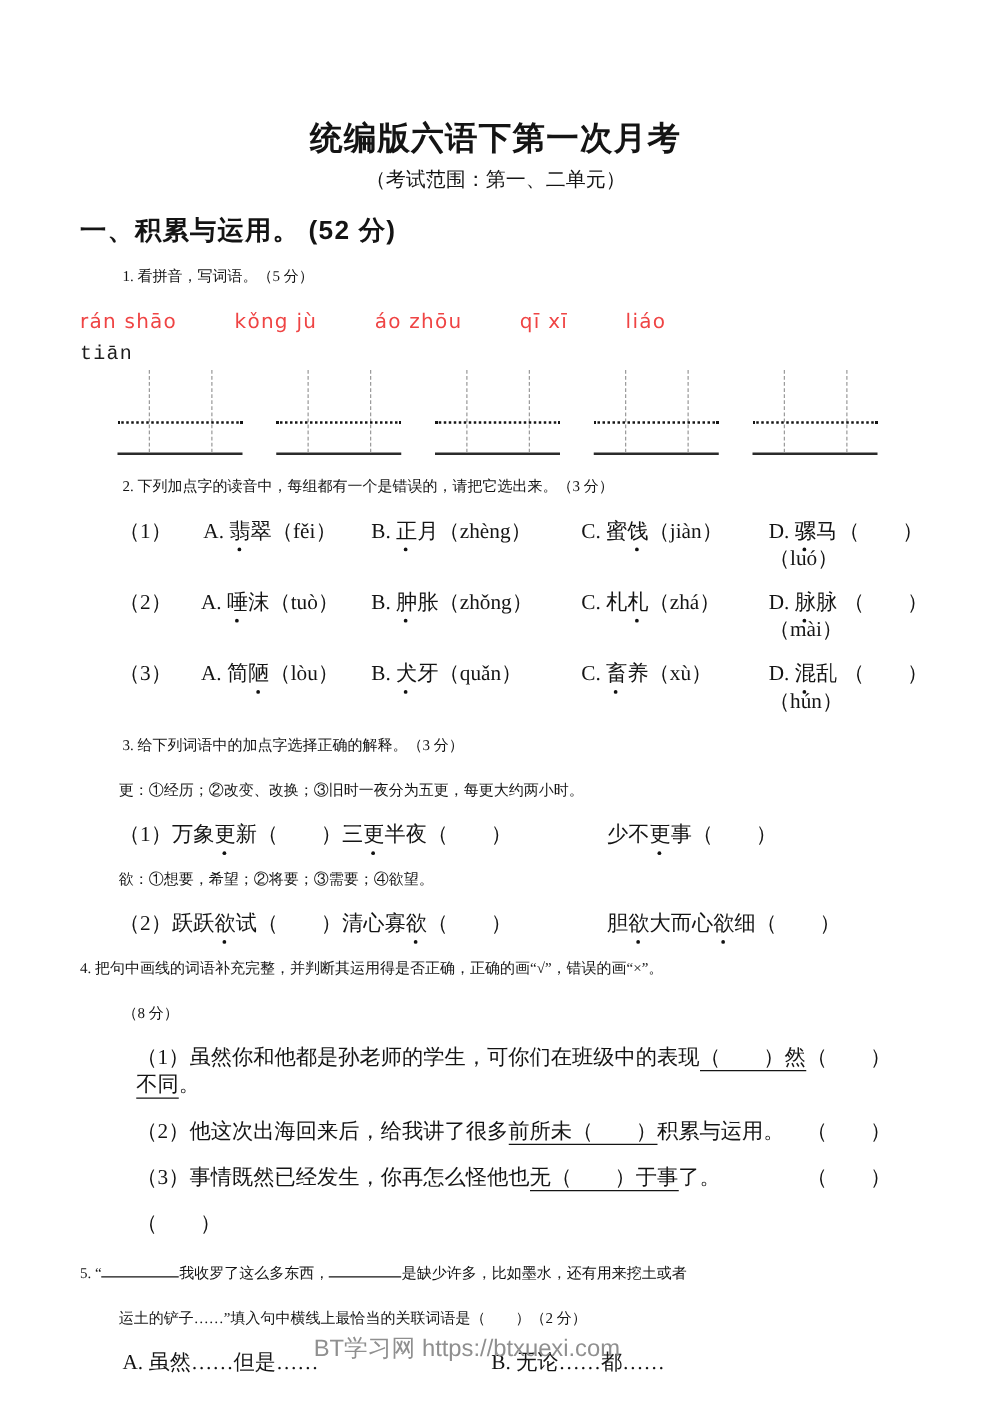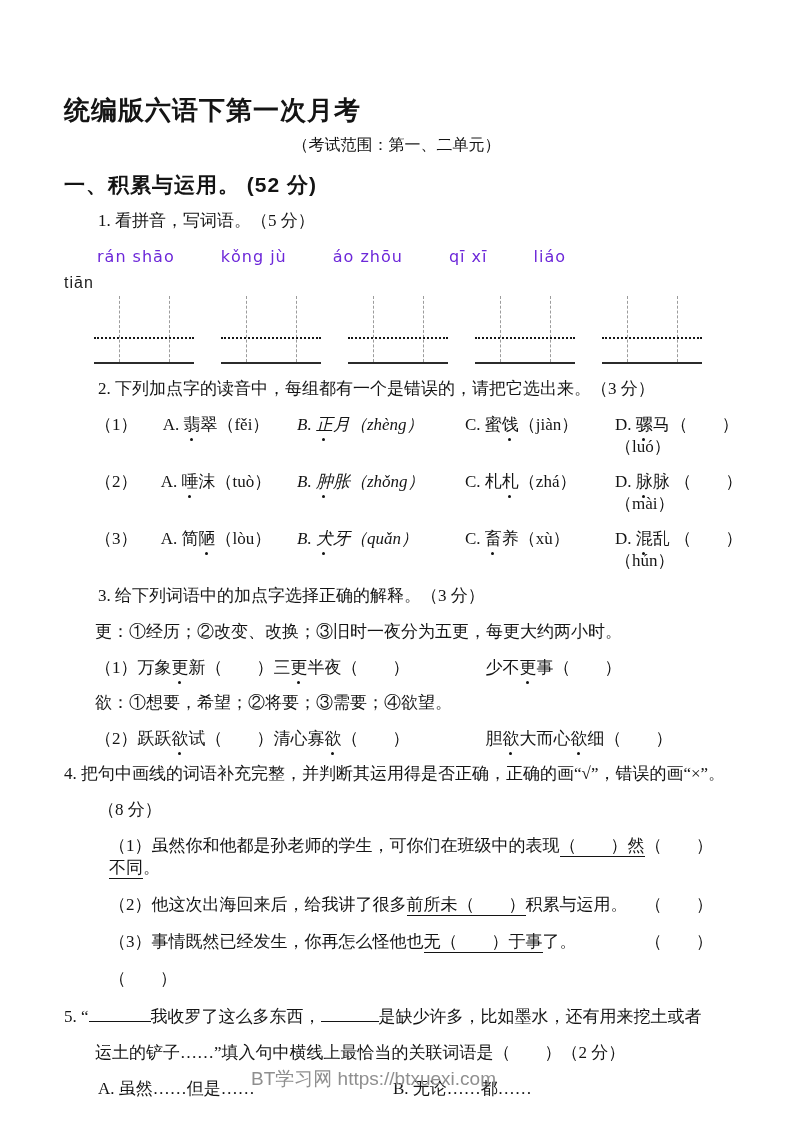--- a/index.html
+++ b/index.html
@@ -6,56 +6,56 @@
   html, body { background: #fff; }
   body {
     width: 793px; height: 1122px;
     font-family: "Liberation Serif", "DejaVu Serif", serif;
     color: #141414;
   }
   .page { position: relative; width: 793px; height: 1122px; overflow: hidden; background: #fff; }
   .content { padding: 94px 64px 0 64px; }
 
   .title {
-    text-align: left;
+    text-align: center;
     font-family: "Liberation Sans", "DejaVu Sans", sans-serif;
     font-weight: bold; font-size: 26px; line-height: 32px;
     margin-bottom: 8px; letter-spacing: 1px;
   }
   .subtitle { text-align: center; font-size: 16px; line-height: 22px; margin-bottom: 16px; }
   .section-heading {
     font-family: "Liberation Sans", "DejaVu Sans", sans-serif;
     font-weight: bold; font-size: 21px; line-height: 26px;
     margin-bottom: 12px; letter-spacing: 1px;
   }
 
-  .line { font-size: 17px; line-height: 22px; margin-bottom: 14px; }
+  .line { font-size: 12px; line-height: 22px; margin-bottom: 14px; }
   .ind1 { margin-left: 34px; }   
   .ind2 { margin-left: 31px; }   
 
   
-  .pinyin-row { display: flex; margin-left: 33px; margin-bottom: 4px;
-    font-family: "DejaVu Sans", sans-serif; font-size: 16px; line-height: 22px; color: #6d28d9; }
+  .pinyin-row { display: flex; margin-bottom: 4px;
+    font-family: "DejaVu Sans", sans-serif; font-size: 16px; line-height: 22px; color: #ef4444; }
   .pinyin-row span { margin-right: 46px; letter-spacing: 1px; }
-  .pinyin-row2 { font-family: Liberation Sans, sans-serif; font-size: 16px; line-height: 22px;
+  .pinyin-row2 { font-family: Liberation Mono, monospace; font-size: 16px; line-height: 22px;
     margin-bottom: 2px; letter-spacing: 1px; color: #1c1c1c; }
 
   
   .grids { display: flex; gap: 27px; margin-left: 30px; margin-bottom: 14px; }
   .wgrid { position: relative; width: 100px; height: 68px; border-bottom: 2px solid #2b2b2b; }
   .wgrid .v { position: absolute; top: 0; bottom: 0; width: 0; border-left: 1px dashed #9c9c9c; }
   .wgrid .v1 { left: 25px; }
   .wgrid .v2 { left: 75px; }
   .wgrid .mid { position: absolute; left: 0; right: 0; top: 41px; border-top: 2px dotted #161616; }
 
   
   .opt-row { display: flex; font-size: 17px; line-height: 22px; margin-bottom: 13px; margin-left: 31px; }
   .opt-row .num { width: 40px; flex: none; }
   .opt-row .oa { width: 162px; flex: none; text-align: center; }
-  .opt-row .ob { width: 168px; flex: none; font-style: italic; }
+  .opt-row .ob { width: 168px; flex: none; }
   .opt-row .oc { width: 150px; flex: none; }
   .opt-row .od { flex: 1; }
   .opt-row .ans { flex: none; padding-right: 4px; }
 
   
   .phrase-row { display: flex; font-size: 17px; line-height: 22px; margin-bottom: 13px; margin-left: 31px; }
   .phrase-row .num { flex: none; }
   .phrase-row .p1 { flex: none; }
   .phrase-row .p2 { flex: none; }
   .phrase-row .p3 { flex: none; margin-left: 76px; }

